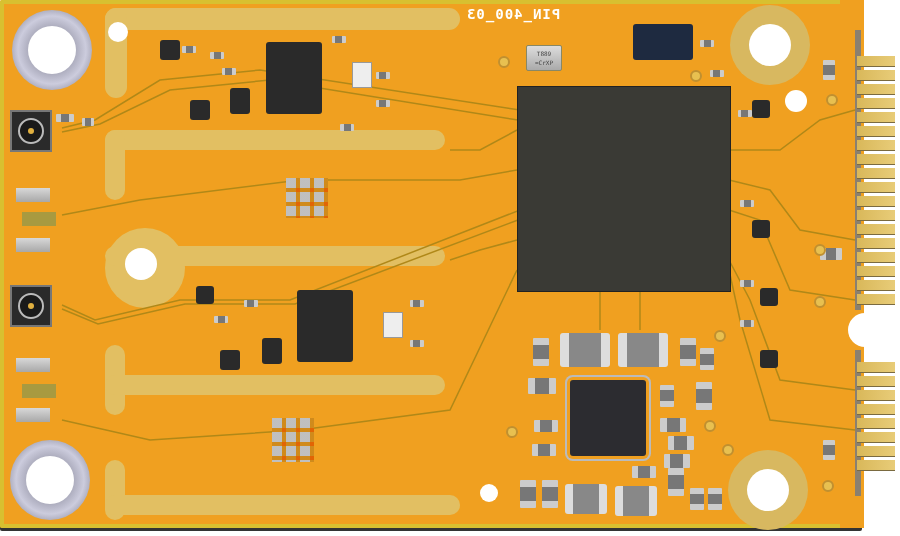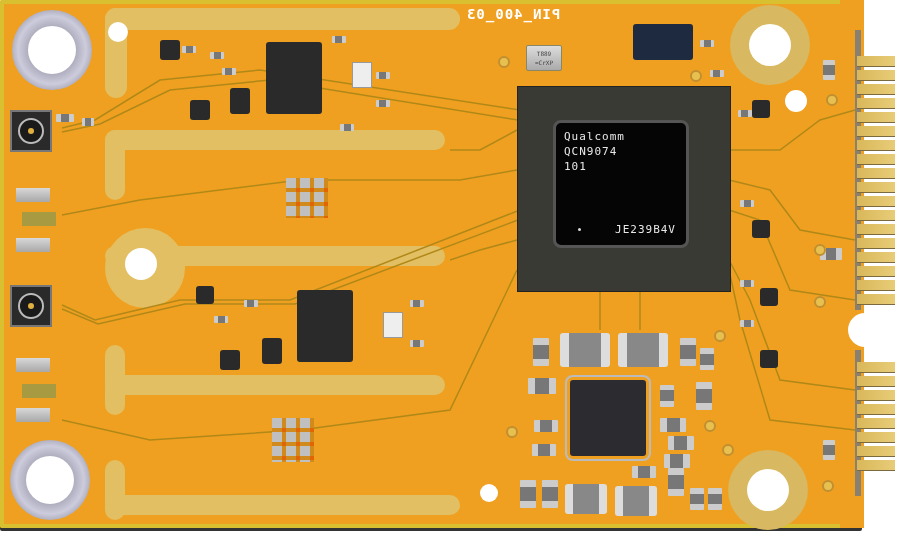--- a/index.html
+++ b/index.html
@@ -161,27 +161,20 @@
   <div class="chip" style="left:760px;top:350px;width:18px;height:18px;"></div>
   <div class="chip" style="left:752px;top:220px;width:18px;height:18px;"></div>
 
   <div style="position:absolute;left:352px;top:62px;width:18px;height:24px;background:#eee;border:1px solid #999;"></div>
   <div style="position:absolute;left:383px;top:312px;width:18px;height:24px;background:#eee;border:1px solid #999;"></div>
 
   <div style="position:absolute;left:286px;top:178px;width:42px;height:40px;background:repeating-linear-gradient(90deg,#ddd 0 10px,#f0a020 10px 14px),repeating-linear-gradient(#ddd 0 10px,#f0a020 10px 14px);background-blend-mode:multiply;"></div>
   <div style="position:absolute;left:272px;top:418px;width:42px;height:44px;background:repeating-linear-gradient(90deg,#ddd 0 10px,#f0a020 10px 14px),repeating-linear-gradient(#ddd 0 10px,#f0a020 10px 14px);background-blend-mode:multiply;"></div>
 
   <div class="soc-outer"></div>
-  <div class="soc-inner">
-    <span class="l">Qualcomm</span>
-    <span class="l">QCN9074</span>
-    <span class="l">101</span>
-    <span class="dot"></span>
-    <span class="lot">JE239B4V</span>
-  </div>
 
   <div class="qfn"></div>
   <div class="inductor" style="left:560px;top:333px;width:50px;height:34px;"></div>
   <div class="inductor" style="left:618px;top:333px;width:50px;height:34px;"></div>
   <div class="inductor" style="left:565px;top:484px;width:42px;height:30px;"></div>
   <div class="inductor" style="left:615px;top:486px;width:42px;height:30px;"></div>
 
   <div>
     <div class="smdv" style="left:533px;top:338px;width:16px;height:28px;"></div>
     <div class="smd" style="left:528px;top:378px;width:28px;height:16px;"></div>

